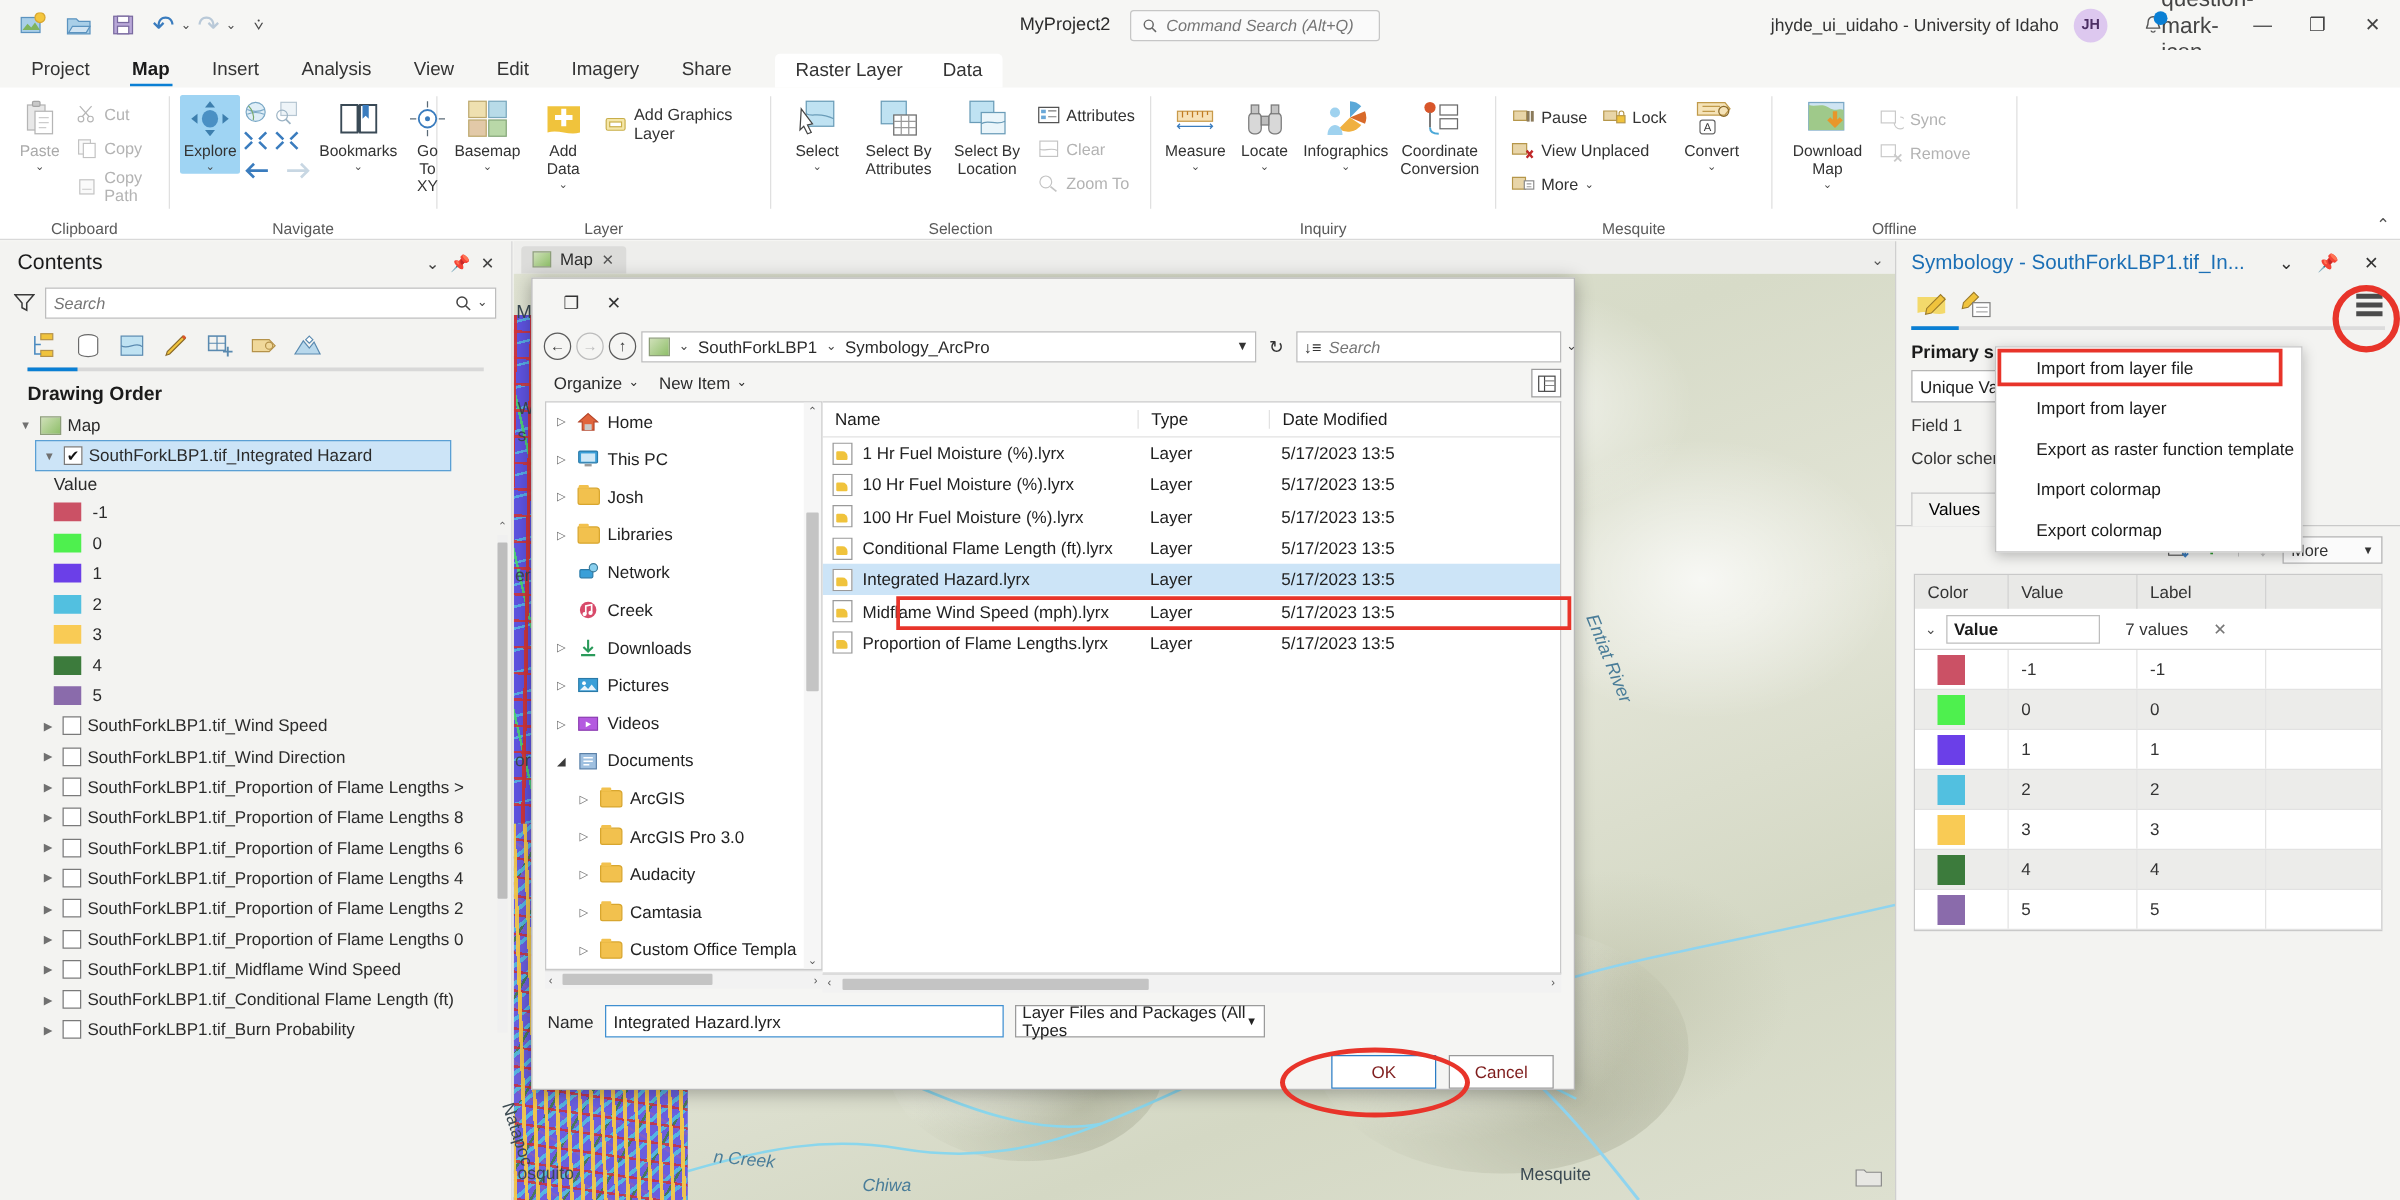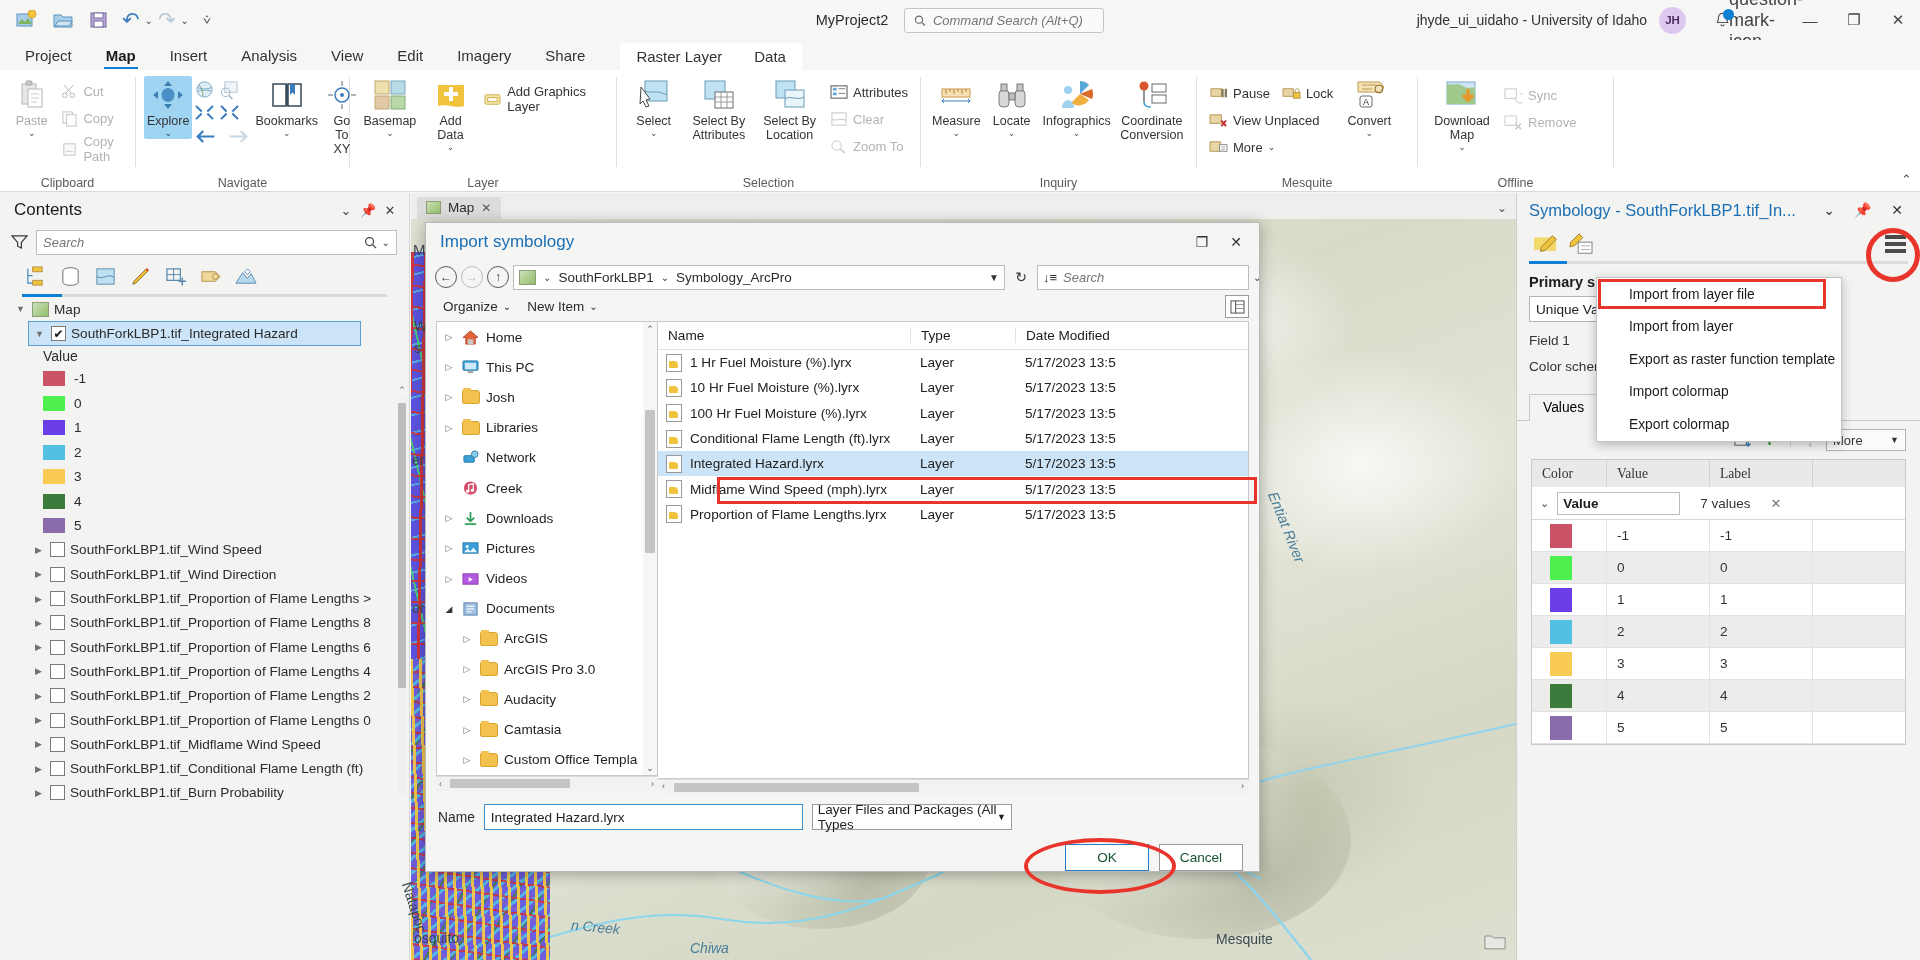--- a/index.html
+++ b/index.html
@@ -271,21 +271,21 @@
     padding: 0 6px; font-family: "Liberation Sans", sans-serif; font-size: 13.6px; color: #222; outline: 0;
   }
   .typeselect {
     width: 200px; height: 26px; border: 1px solid #9b9b9b; background: #fff;
     display: flex; align-items: center; padding: 0 5px; font-size: 13.5px; color: #222;
   }
   .typeselect .cv { margin-left: auto; font-size: 9px; }
   .btnrow { display: flex; justify-content: flex-end; gap: 10px; padding: 14px 16px 0 0; position: relative; }
   .dbtn {
     width: 84px; height: 27px; background: #fff; border: 1px solid #999;
-    font-family: "Liberation Sans", sans-serif; font-size: 13.6px; color: #14532d; cursor: pointer;
+    font-family: "Liberation Sans", sans-serif; font-size: 13.6px; color: #7f1d1d; cursor: pointer;
   }
   .dbtn.primary { border: 1.6px solid #2b7cc4; }
   .ellipse-hl {
     position: absolute; border: 4px solid #e8342a; border-radius: 50%; pointer-events: none;
   }
   .rect-hl { position: absolute; border: 3px solid #e8342a; pointer-events: none; }
 
   
   .sympanel {
     position: absolute; left: 1516px; top: 193px; width: 404px; height: 767px;
@@ -308,21 +308,21 @@
   .vtabs { display: flex; padding: 0 0 0 12px; border-bottom: 1px solid #c9c9c9; }
   .vtab { padding: 5px 13px 6px 13px; font-size: 13.8px; color: #000000; cursor: pointer; border: 1px solid transparent; border-bottom: 0; }
   .vtab.active { background: #f3f3f1; border-color: #c9c9c9; position: relative; top: 1px; }
   .vtoolbar { display: flex; align-items: center; justify-content: flex-end; gap: 12px; padding: 8px 14px 8px 0; }
   .vt { font-size: 15px; color: #444; cursor: pointer; }
   .vt.dis { color: #b9b9b9; }
   .morebtn { width: 80px; height: 22px; border: 1px solid #b2b2b2; background: #fbfbfb; display: flex; align-items: center; justify-content: space-between; padding: 0 6px; font-size: 13px; color: #333; cursor: pointer; }
 
   .vtable { margin: 0 14px; border: 1px solid #c9c9c9; background: #fff; }
   .vth { display: flex; height: 27px; background: #e9e9e7; align-items: center; font-size: 13.6px; color: #333; }
-  .vth > div { padding-left: 10px; border-right: 1px solid #d2d2d2; height: 27px; display: flex; align-items: center; font-family: Liberation Serif, serif; }
+  .vth > div { padding-left: 10px; border-right: 1px solid #d2d2d2; height: 27px; display: flex; align-items: center; }
   .vth > div:last-child { border-right: 0; }
   .c-color { width: 75px; }
   .c-value { width: 103px; }
   .c-label { width: 103px; }
   .c-rest { flex: 1; }
   .vgroup { display: flex; align-items: center; height: 33px; border-bottom: 1px solid #d8d8d8; gap: 8px; padding-left: 8px; }
   .vg-caret { font-size: 11px; color: #444; cursor: pointer; }
   .vg-input { width: 123px; height: 23px; border: 1px solid #bdbdbd; background: #fff; padding: 0 5px; font-family: "Liberation Sans", sans-serif; font-size: 13.5px; font-weight: bold; color: #1b1b1b; outline: 0; }
   .vg-count { font-size: 13.5px; color: #333; margin-left: 12px; }
   .vg-x { margin-left: 12px; font-size: 13px; color: #777; cursor: pointer; }
@@ -895,20 +895,21 @@
           </svg>
         </span>
       <span class="ctool">
           <svg width="24" height="22" viewBox="0 0 25 23">
             <path d="M2 18l7-11 5 6 4-5 5 10z" fill="#b8d8ec" stroke="#5a8ab0"></path>
             <path d="M14 3l3 3-3 3-3-3z" fill="#fff" stroke="#5a8ab0"></path>
           </svg>
         </span>
     </div>
     <div class="ctabline"></div>
+    <div class="drawing-order">Drawing Order</div>
 
     <div class="tree">
       <div class="trow" style="padding-left:4px">
         <span class="tw">▼</span>
         <span style="width:17px;height:15px;background:linear-gradient(135deg,#cfe0b8,#8fbf6a);border:1px solid #8d9e7a"></span>
         <span>Map</span>
       </div>
       <div class="trow sel" style="margin-left:18px;margin-right:48px;padding-left:4px">
         <span class="tw">▼</span>
         <span class="cbx on"></span>
@@ -1059,21 +1060,20 @@
   <div style="position:absolute;left:414px;top:318px;font-size:14px;color:#3b4a52">W</div>
   <div style="position:absolute;left:414px;top:340px;font-size:14px;color:#3b4a52">s</div>
   <div style="position:absolute;left:412px;top:452px;font-size:14px;color:#3b4a52">er</div>
   <div style="position:absolute;left:412px;top:600px;font-size:14px;color:#3b4a52">or</div>
   <div style="position:absolute;left:414px;top:880px;font-size:14px;color:#3b4a52;transform:rotate(72deg);transform-origin:left top">Natapoc</div>
   <div style="position:absolute;left:414px;top:930px;font-size:14px;color:#3b4a52">osquito</div>
   <div style="position:absolute;left:690px;top:940px;font-size:14px;color:#4a7d99;font-style:italic">Chiwa</div>
 
   <div class="dlg">
     <div class="dlg-head">
-      <span class="dlg-title">Import symbology</span>
       <span class="dlg-hbtn">❐</span>
       <span class="dlg-hbtn">✕</span>
     </div>
 
     <div class="navrow">
       <span class="navcirc">←</span>
       <span class="navcirc dis">→</span>
       <span class="navcirc">↑</span>
       <div class="crumbbar">
         <span class="crumb-ico"></span>

